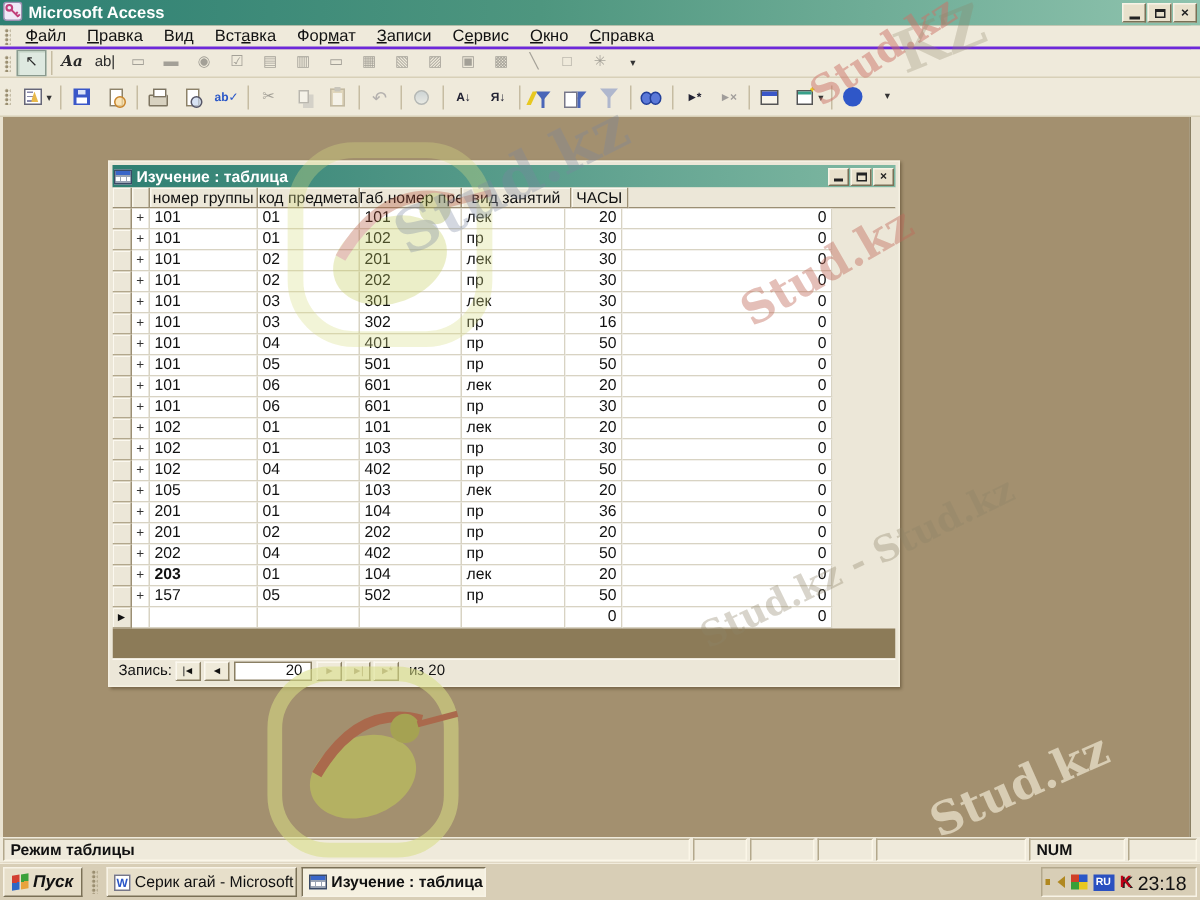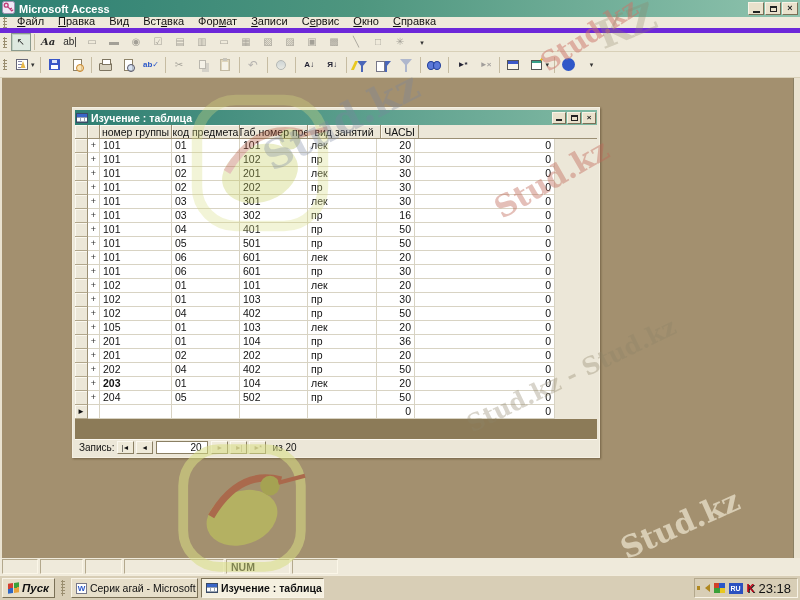--- a/index.html
+++ b/index.html
@@ -7,21 +7,21 @@
 body{position:relative;overflow:hidden;background:#A3906F;font-family:"Liberation Sans","DejaVu Sans",sans-serif;font-size:11px;color:#111}
 u{text-decoration:underline}
 
 .titlebar{position:absolute;left:0;top:0;width:800px;height:17px;background:linear-gradient(90deg,#2E8073 0%,#4E967F 45%,#8FC3AE 100%);display:flex;align-items:center;gap:4px;padding:0 2px;z-index:5}
 .ttext{color:#fff;font-weight:bold;font-size:11px}
 .wbtns{margin-left:auto;display:flex;gap:1px}
 .wbtn{width:16px;height:13px;background:#E9E1CC;border:1px solid;border-color:#F8F3E6 #7a7056 #7a7056 #F8F3E6;display:flex;align-items:center;justify-content:center;font-size:9px;font-weight:bold;color:#222;line-height:1}
 .g-min{display:block;width:7px;height:2px;background:#222;margin-top:6px}
 .g-max{display:block;width:7px;height:6px;border:1px solid #222;border-top-width:2px}
 
-.menubar{position:absolute;left:0;top:17px;width:800px;height:16px;background:#EFEADB;border-bottom:5px solid #6d28d9;display:flex;align-items:flex-end;z-index:5}
+.menubar{position:absolute;left:0;top:17px;width:800px;height:16px;background:#EFEADB;border-bottom:2px solid #6d28d9;display:flex;align-items:center;z-index:5}
 .grip{width:4px;height:11px;margin:0 3px;background-image:radial-gradient(circle,#9a8e70 1px,transparent 1.3px);background-size:3px 3px}
 .mitems{display:flex}
 .menu-item{padding:1px 7px;white-space:nowrap}
 .askbox{margin-left:auto;margin-right:9px;width:138px;height:14px;background:#fff;border:1px solid #9a8e70;display:flex;align-items:center;font-size:10.5px;color:#3a3a4a;padding-left:4px}
 .askarr{margin-left:auto;width:12px;height:12px;background:#EFEADB;border-left:1px solid #c6bca2;display:flex;align-items:center;justify-content:center;font-size:7px;color:#333}
 
 .toolbar{position:absolute;left:0;width:800px;background:#EFEADB;border-bottom:1px solid #D8D0B8;display:flex;align-items:center;overflow:hidden;white-space:nowrap;z-index:5}
 .tb1{top:33px;height:19px}
 .tb2{top:52px;height:26px}
 .titems{display:flex;align-items:center}
@@ -572,21 +572,21 @@
               <div class="cell" style="width: 68px;">01</div>
               <div class="cell" style="width: 68px;">104</div>
               <div class="cell" style="width: 69px;">лек</div>
               <div class="cell num" style="width: 38px;">20</div>
               <div class="cell num" style="width: 140px;">0</div>
               <div class="cell fill"></div>
             </div>
             <div class="drow">
               <div class="cell sel"></div>
               <div class="cell plus">+</div>
-              <div class="cell" style="width: 72px;">204</div>
+              <div class="cell" style="width: 72px;">157</div>
               <div class="cell" style="width: 68px;">05</div>
               <div class="cell" style="width: 68px;">502</div>
               <div class="cell" style="width: 69px;">пр</div>
               <div class="cell num" style="width: 38px;">50</div>
               <div class="cell num" style="width: 140px;">0</div>
               <div class="cell fill"></div>
             </div>
             <div class="drow">
               <div class="cell sel">►</div>
               <div class="cell plus"></div>
@@ -611,20 +611,21 @@
         <span class="nvb disn">►*</span>
         <span class="oflabel">из 20</span>
       </div>
     </div>
   </div>
 
   <div class="edge left"></div>
   <div class="edge right"></div>
 
   <div class="statusbar">
+      <div class="spanel" style="flex: 1 1 0%;">Режим таблицы</div>
       <div class="spanel" style="width: 36px;"></div>
       <div class="spanel" style="width: 43px;"></div>
       <div class="spanel" style="width: 37px;"></div>
       <div class="spanel" style="width: 100px;"></div>
       <div class="spanel" style="width: 64px;">NUM</div>
       <div class="spanel" style="width: 46px;"></div>
     </div>
 
   <div class="taskbar">
     <div class="startbtn">

